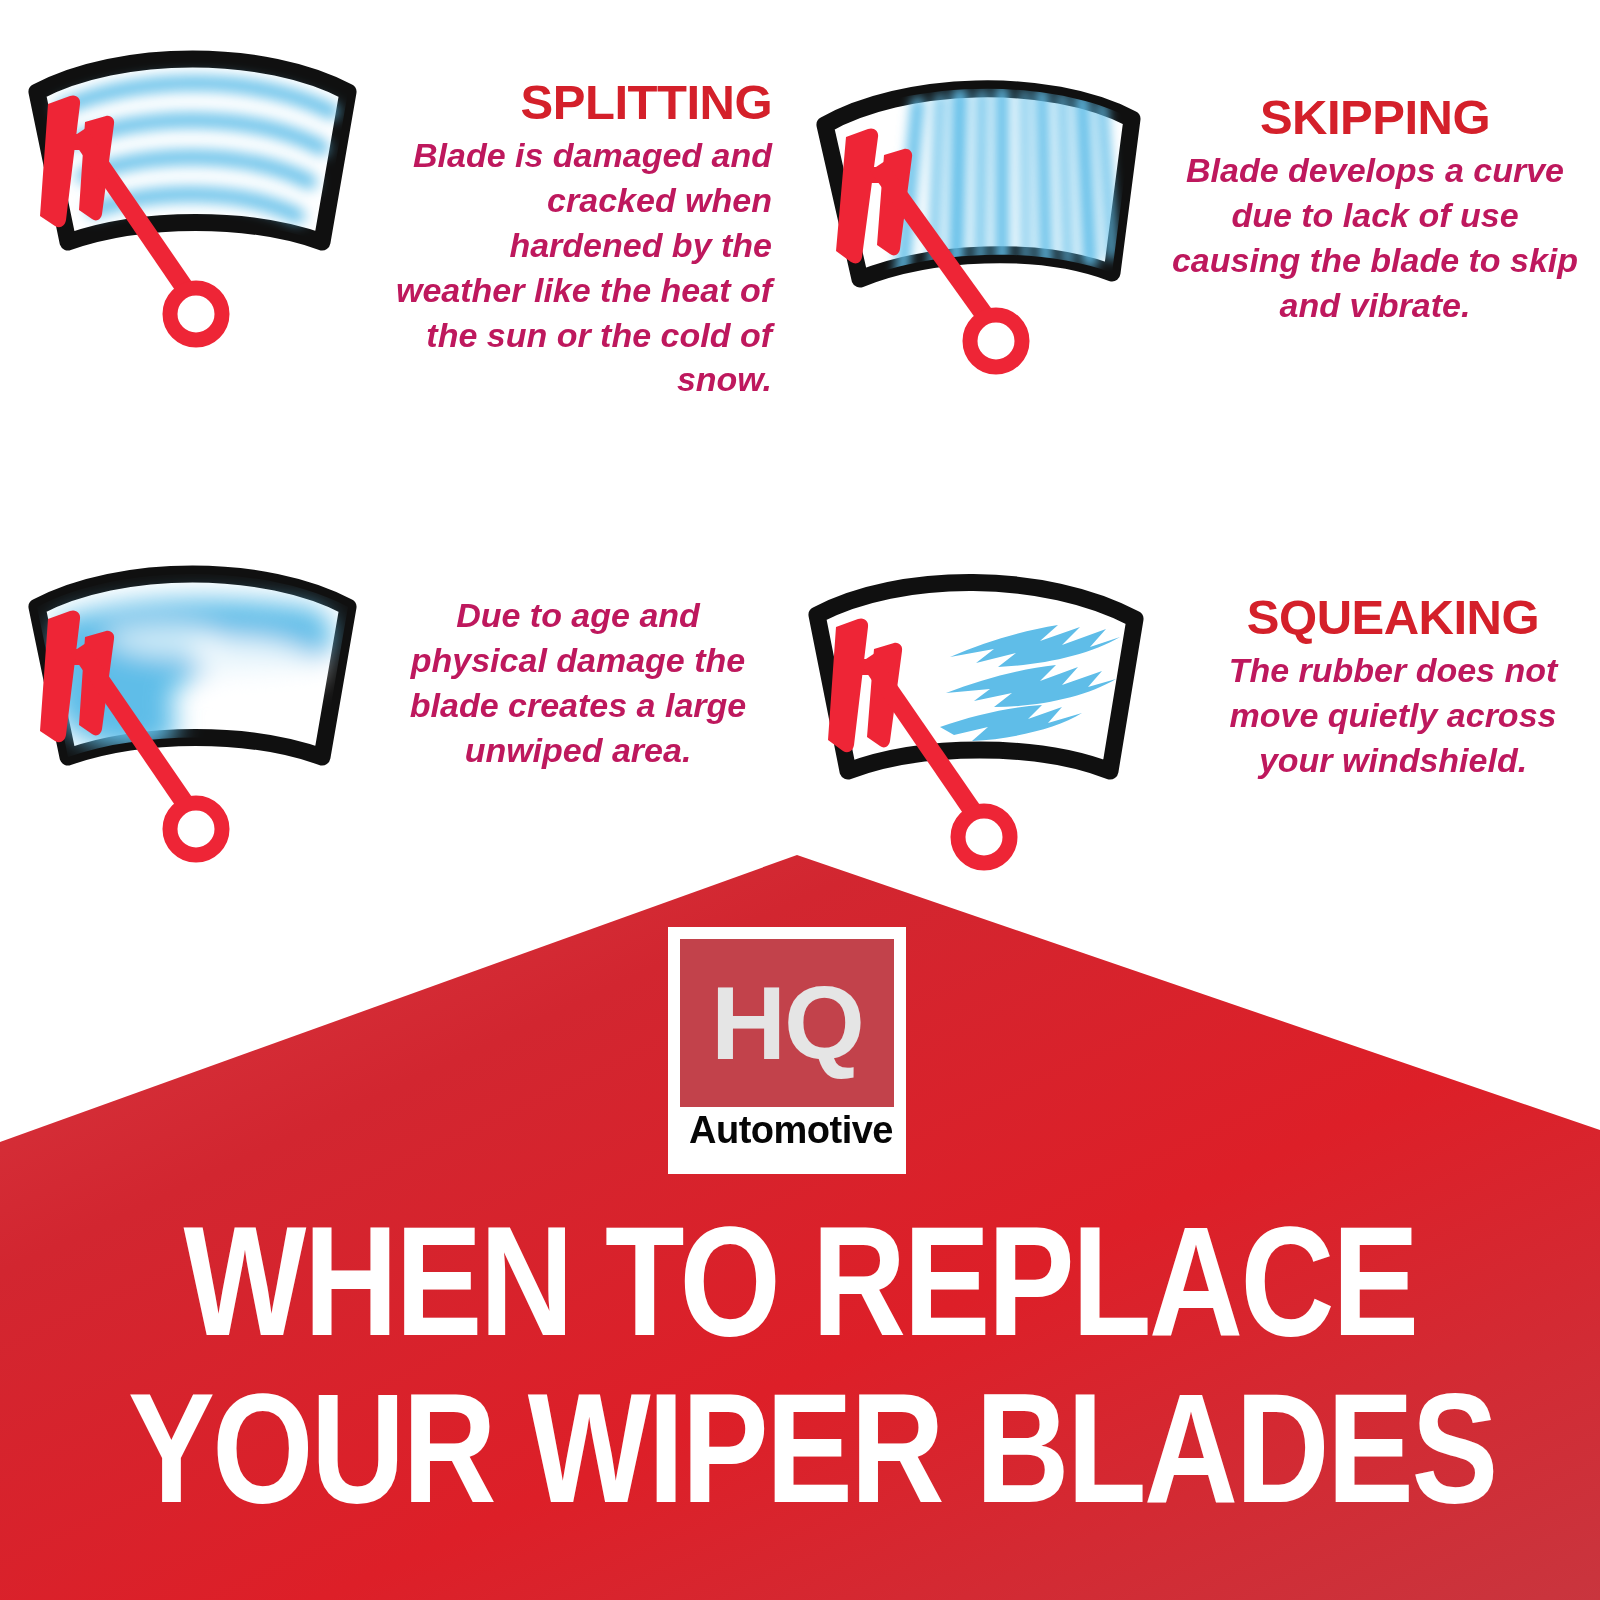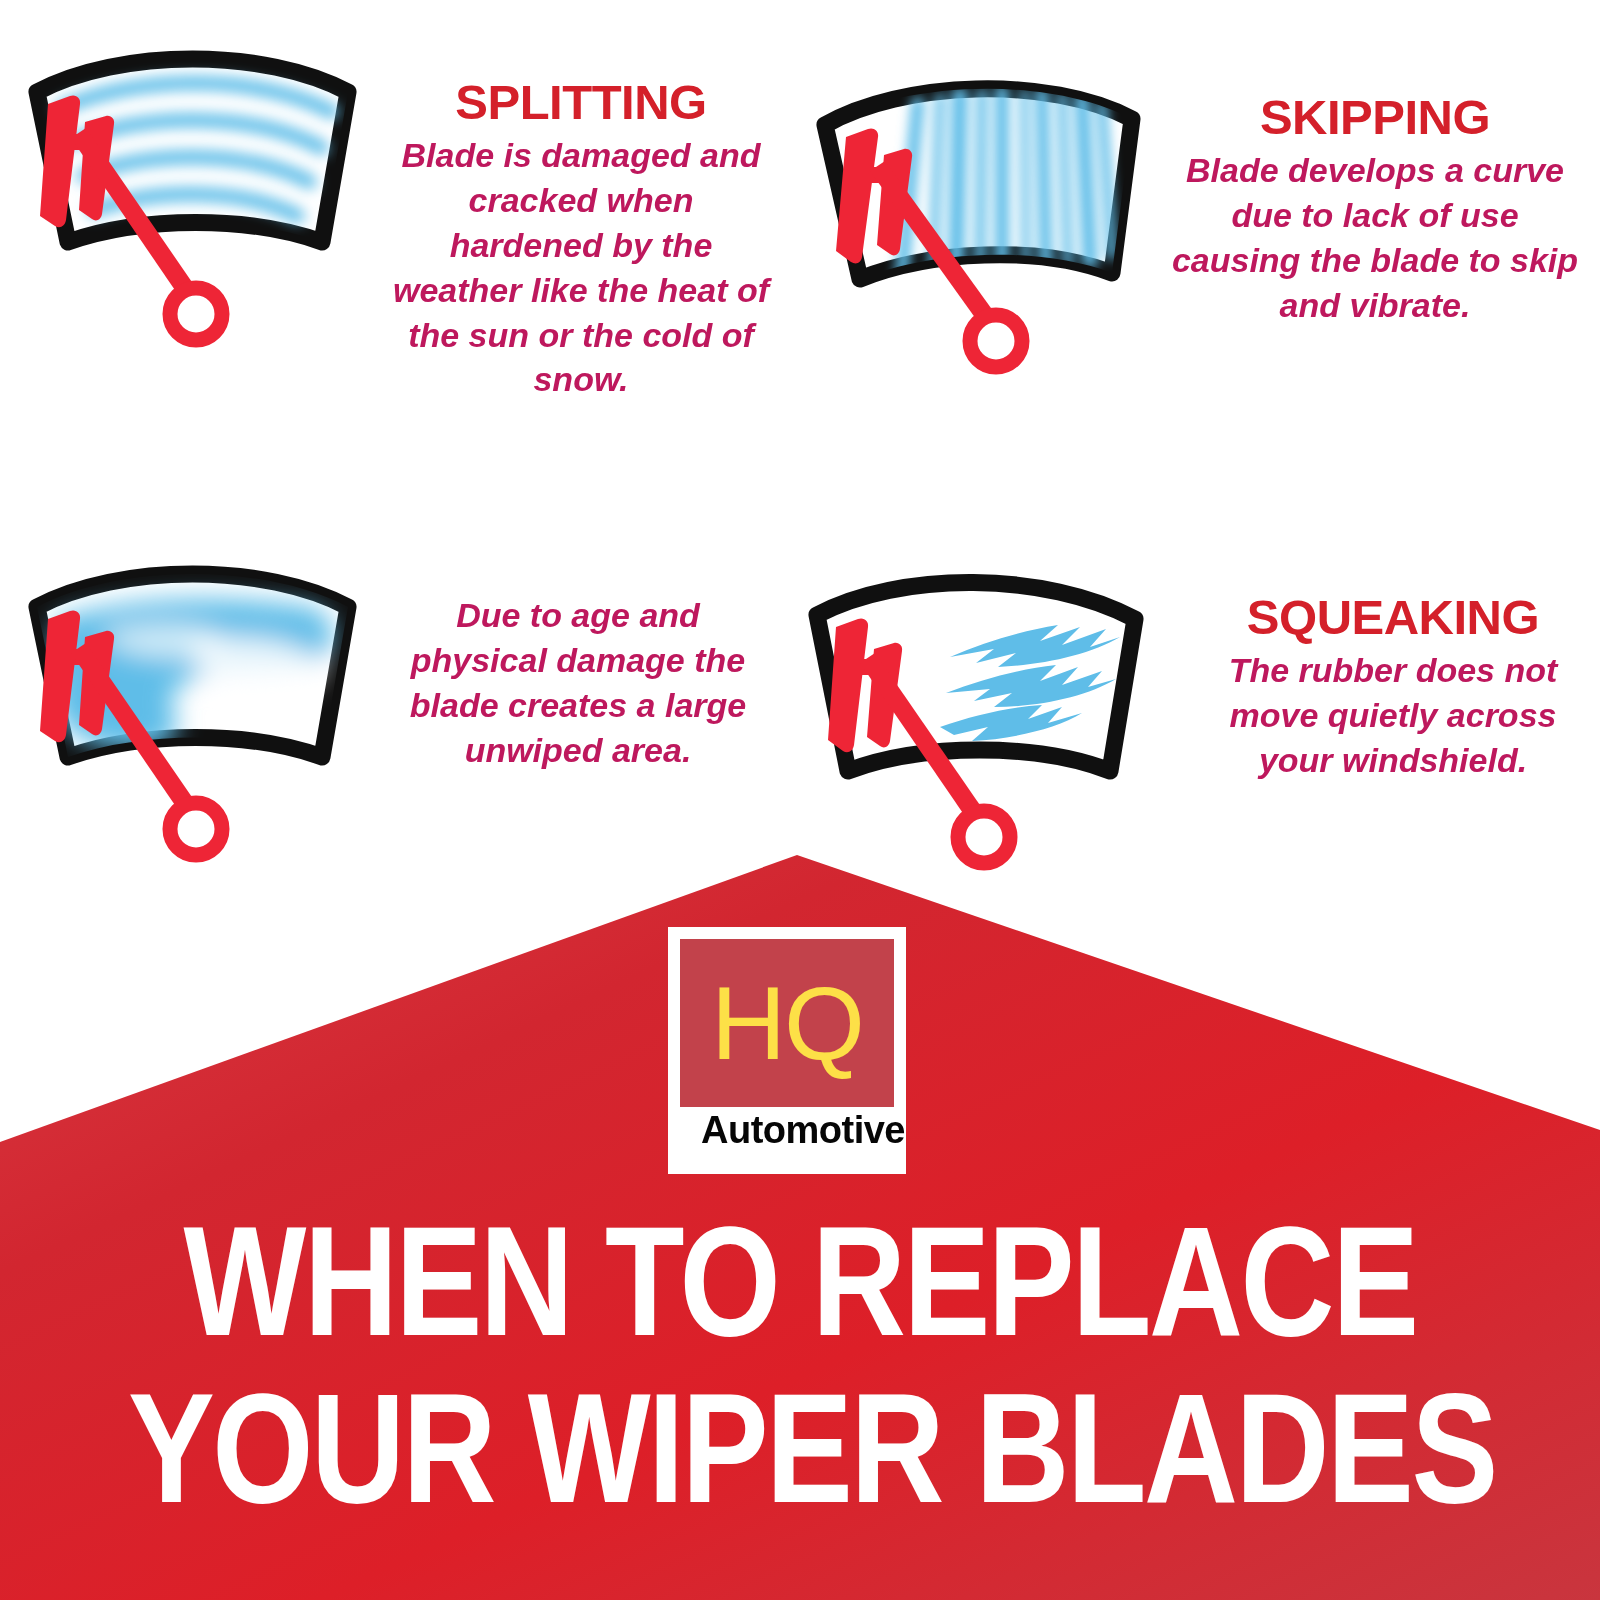--- a/index.html
+++ b/index.html
@@ -34,21 +34,21 @@
     height: 330px;
     position: relative;
   }
   .icon-wrap svg { display: block; width: 370px; height: 330px; }
 
   .text-wrap {
     flex: 1 1 auto;
     padding-top: 48px;
     text-align: center;
   }
-  .quad-tl .text-wrap { padding-left: 10px; padding-right: 18px; }
+  .quad-tl .text-wrap { padding-left: 10px; padding-right: 18px; text-align: right; }
   .quad-tr .text-wrap { padding-left: 10px; padding-right: 10px; }
   .quad-bl .text-wrap { padding-left: 8px;  padding-right: 22px; }
   .quad-br .text-wrap { padding-left: 10px; padding-right: 14px; }
 
   .card-title {
     color: #d4202a;
     font-weight: bold;
     font-size: 49px;
     line-height: 1.0;
     letter-spacing: -0.5px;
@@ -91,30 +91,30 @@
     left: 12px;
     top: 12px;
     width: 214px;
     height: 168px;
     background: #c2424b;
     display: flex;
     align-items: center;
     justify-content: center;
   }
   .logo-hq {
-    color: #fde047;
-    font-weight: normal;
+    color: #e5e5e5;
+    font-weight: bold;
     font-size: 104px;
     line-height: 1;
     letter-spacing: -2px;
     font-family: "Liberation Sans", sans-serif;
   }
   .logo-sub {
     position: absolute;
-    left: 16px;
+    left: 4px;
     top: 182px;
     width: 238px;
     text-align: center;
     color: #060606;
     font-weight: bold;
     font-size: 38px;
     letter-spacing: -0.5px;
     font-family: "Liberation Sans", sans-serif;
   }
 

